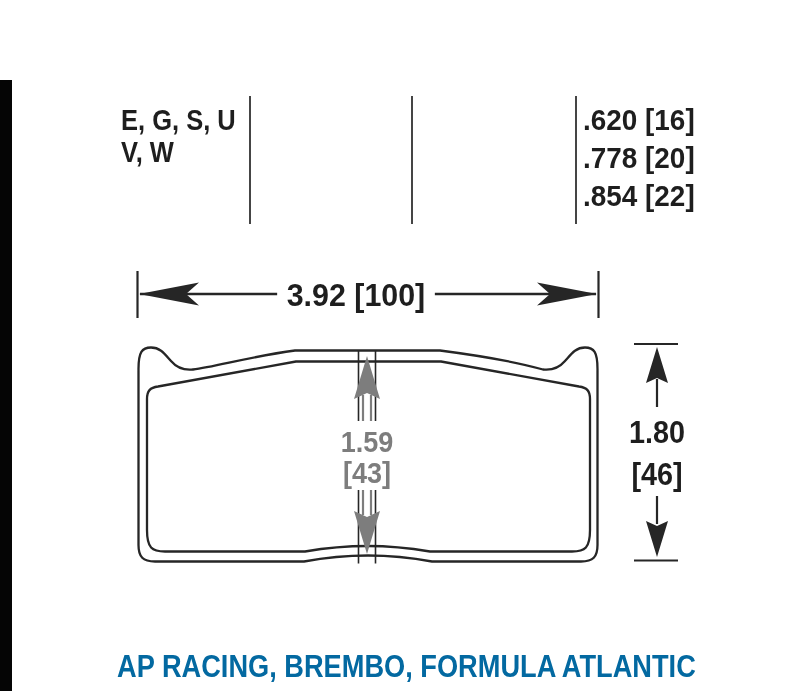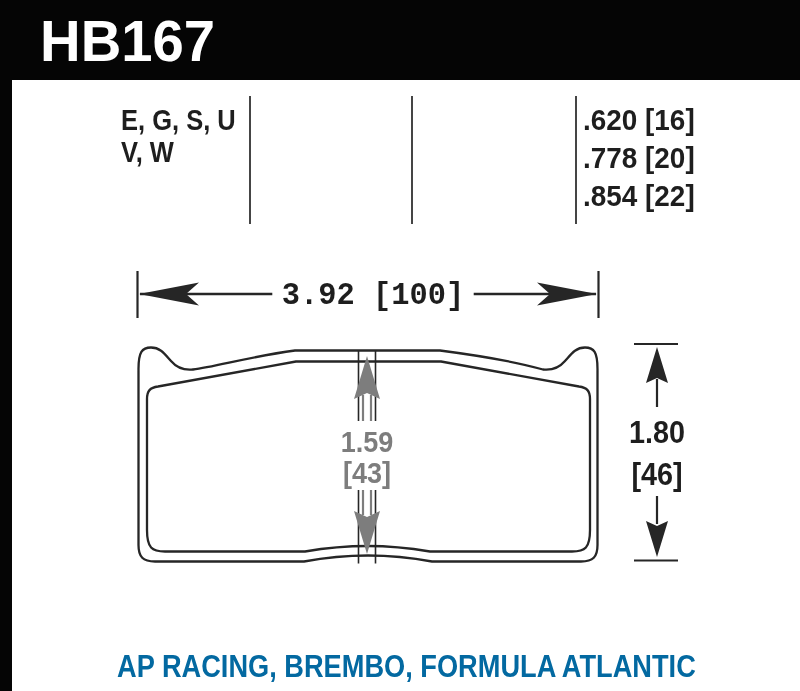--- a/index.html
+++ b/index.html
@@ -18,40 +18,37 @@
   .divider{position:absolute;top:96px;width:2px;height:128px;background:#454545;}
   .div1{left:249px;} .div2{left:411px;} .div3{left:575px;}
   .thicknesses{position:absolute;left:583px;top:101px;font-size:30px;font-weight:bold;color:#1e1e1e;
                line-height:38px;transform:scaleX(.93);transform-origin:0 0;white-space:nowrap;}
 
   
   .drawing{position:absolute;left:0;top:0;width:800px;height:691px;}
 
   
   .dim-label{position:absolute;font-weight:bold;color:#1e1e1e;white-space:nowrap;}
-  .width-label{left:173px;width:400px;top:277px;font-size:32px;text-align:center;font-family:Liberation Mono, monospace;}
+  .width-label{left:156px;width:400px;top:277px;font-size:32px;text-align:center;}
   .width-label span{display:inline-block;background:#ffffff;padding:0 10px;transform:scaleX(.95);}
   .center-label{left:307px;width:120px;top:426px;font-size:30px;line-height:31px;text-align:center;
                 color:#7d7d7d;transform:scaleX(.9);}
   .height-label{left:597px;width:120px;top:411px;font-size:32px;line-height:42px;text-align:center;
                 transform:scaleX(.9);}
 
   
   .applications{position:absolute;left:12px;right:0;top:648px;text-align:center;font-size:32px;
                 font-weight:bold;color:#0369a1;}
   .applications span{display:inline-block;transform:scaleX(.85);white-space:nowrap;}
 </style>
 </head>
 <body>
 
 <div id="stage">
 
-  <div class="header-band">
-    <span class="part-number">HB167</span>
-  </div>
   <div class="left-border"></div>
 
   <div class="compounds">
     <div>E, G, S, U</div>
     <div>V, W</div>
   </div>
   <div class="divider div1"></div>
   <div class="divider div2"></div>
   <div class="divider div3"></div>
   <div class="thicknesses">

